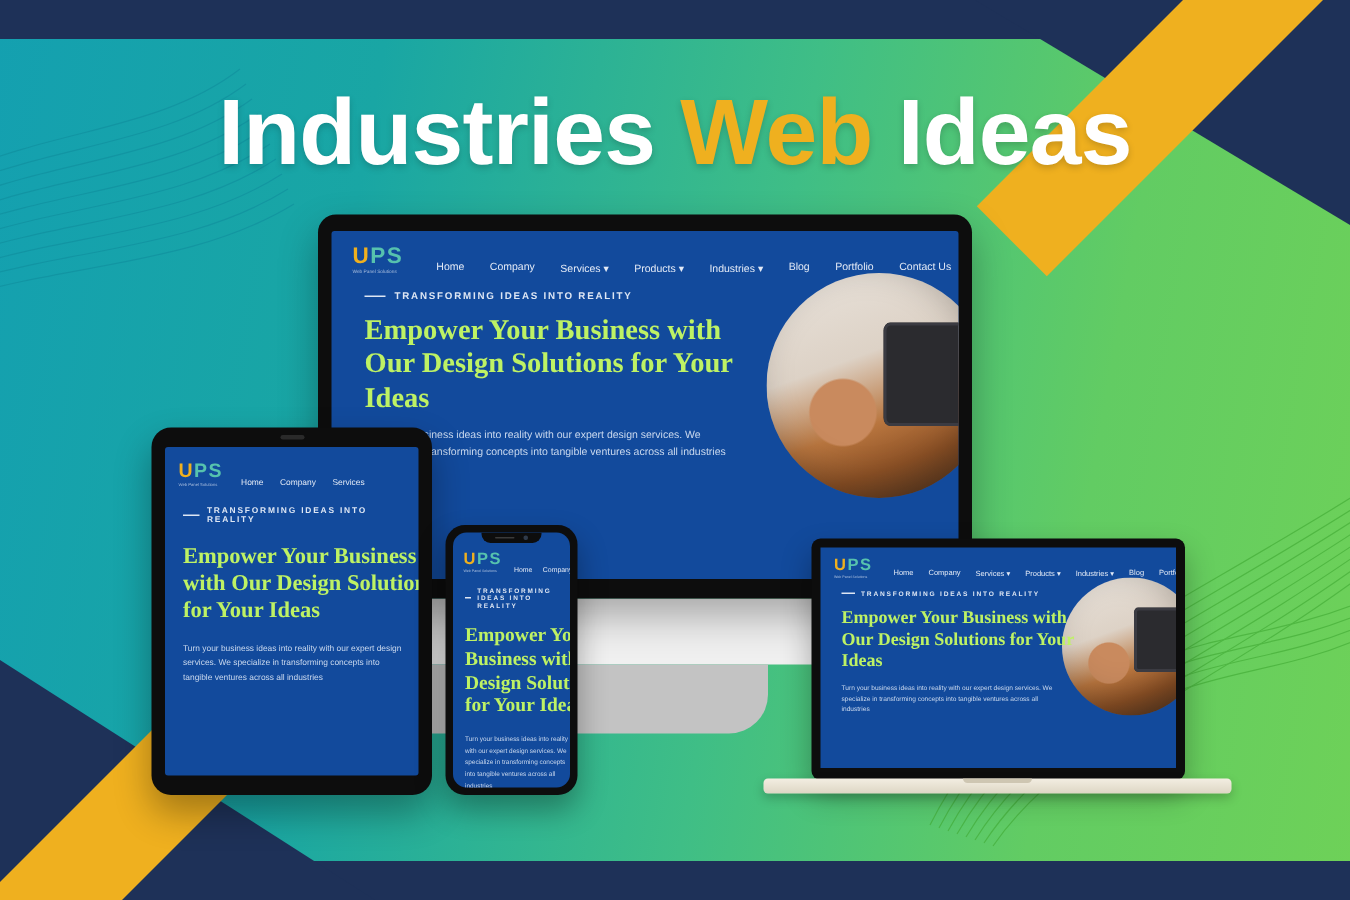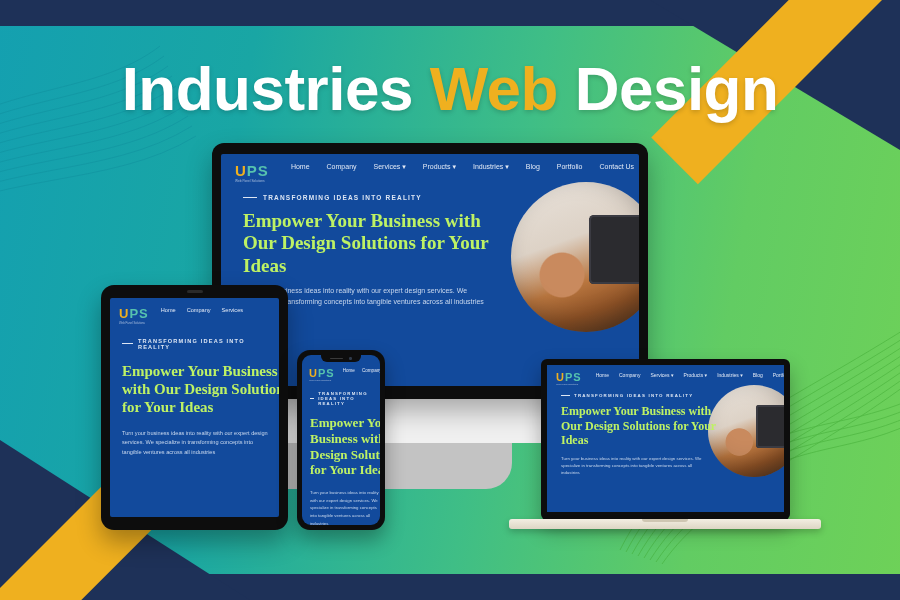--- a/index.html
+++ b/index.html
@@ -86,21 +86,21 @@
   }
   .site .hero-circle::after {
     content: "";
     position: absolute; left: 52%; top: 22%;
     width: 38%; height: 46%;
     background: #2b2b2f;
     border-radius: 8%;
     box-shadow: inset 0 0 0 2px #3b3b42;
   }
   .site .navbar {
-    display: flex; align-items: flex-start;
+    display: flex; align-items: flex-end;
     position: relative; z-index: 3;
   }
   .logo { display: flex; flex-direction: column; line-height: 1; }
   .logo-mark {
     font-weight: bold; letter-spacing: 1px;
     color: #efb01f;
   }
   .logo-mark .lm-p { color: #56c2ae; }
   .logo-mark .lm-s { color: #56c2ae; }
   .logo-sub { color: #a9bede; white-space: nowrap; }
@@ -274,21 +274,21 @@
       <path d="M46,262 C96,186 186,156 300,74"></path>
       <path d="M52,264 C102,192 192,162 300,82"></path>
       <path d="M110,170 C170,120 230,130 300,100"></path>
       <path d="M112,178 C172,128 232,138 300,108"></path>
       <path d="M114,186 C174,136 234,146 300,116"></path>
       <path d="M116,194 C176,144 236,154 300,124"></path>
     </g>
   </svg>
 
   <div class="headline">
-    <span>Industries </span><span class="hl-accent">Web</span><span> Design</span>
+    <span>Industries </span><span class="hl-accent">Web</span><span> Ideas</span>
   </div>
 
   <div id="monitor-stand-neck"></div>
   <div id="monitor-stand-foot"></div>
 
   <div id="monitor">
     <div class="bezel">
       <div class="screen site">
         <div class="hero-circle"></div>
         <div class="navbar">

